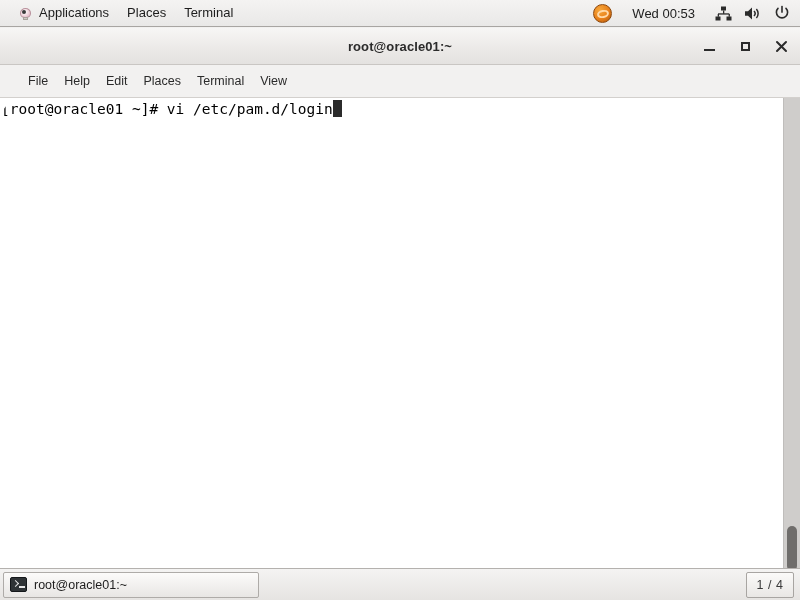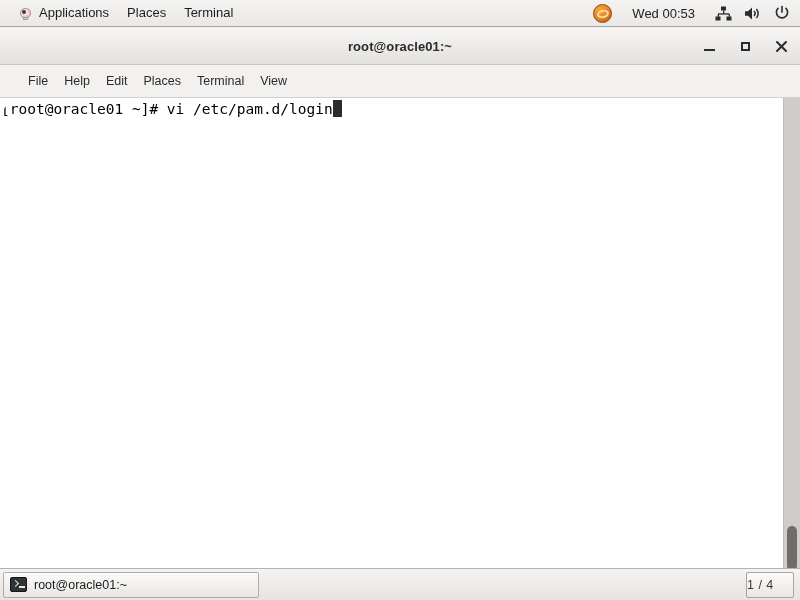--- a/index.html
+++ b/index.html
@@ -286,21 +286,21 @@
   #workspace-switcher {
     margin-left: auto;
     margin-right: 6px;
     min-width: 46px;
     height: 24px;
     background: linear-gradient(to bottom, #fbfaf9 0%, #e9e7e5 100%);
     border: 1px solid #a8a5a2;
     border-radius: 2px;
     display: flex;
     align-items: center;
-    justify-content: flex-start;
+    justify-content: center;
     cursor: default;
   }
   #workspace-label {
     font-size: 12.5px;
     color: #3a3a3a;
     letter-spacing: 0.5px;
   }
 </style>
 </head>
 <body>

